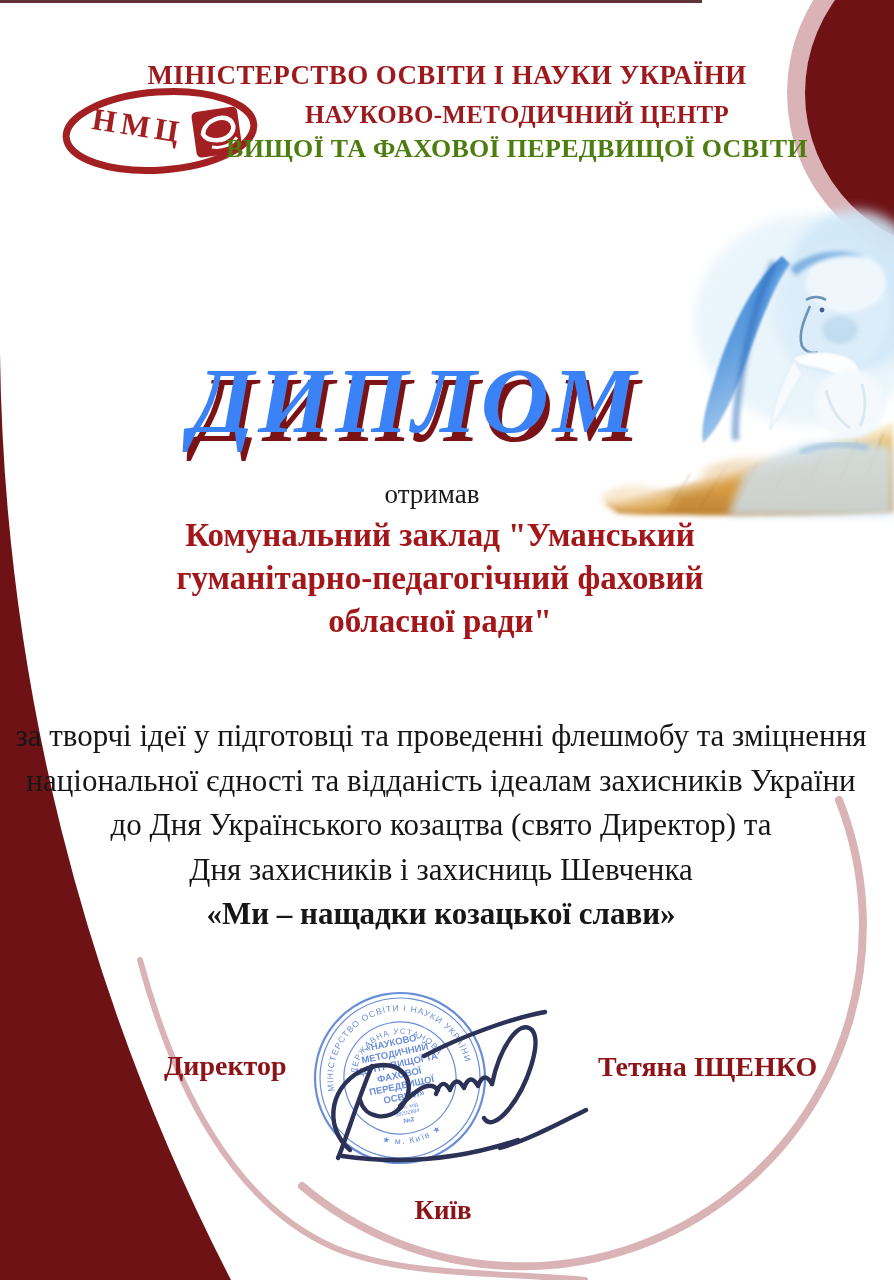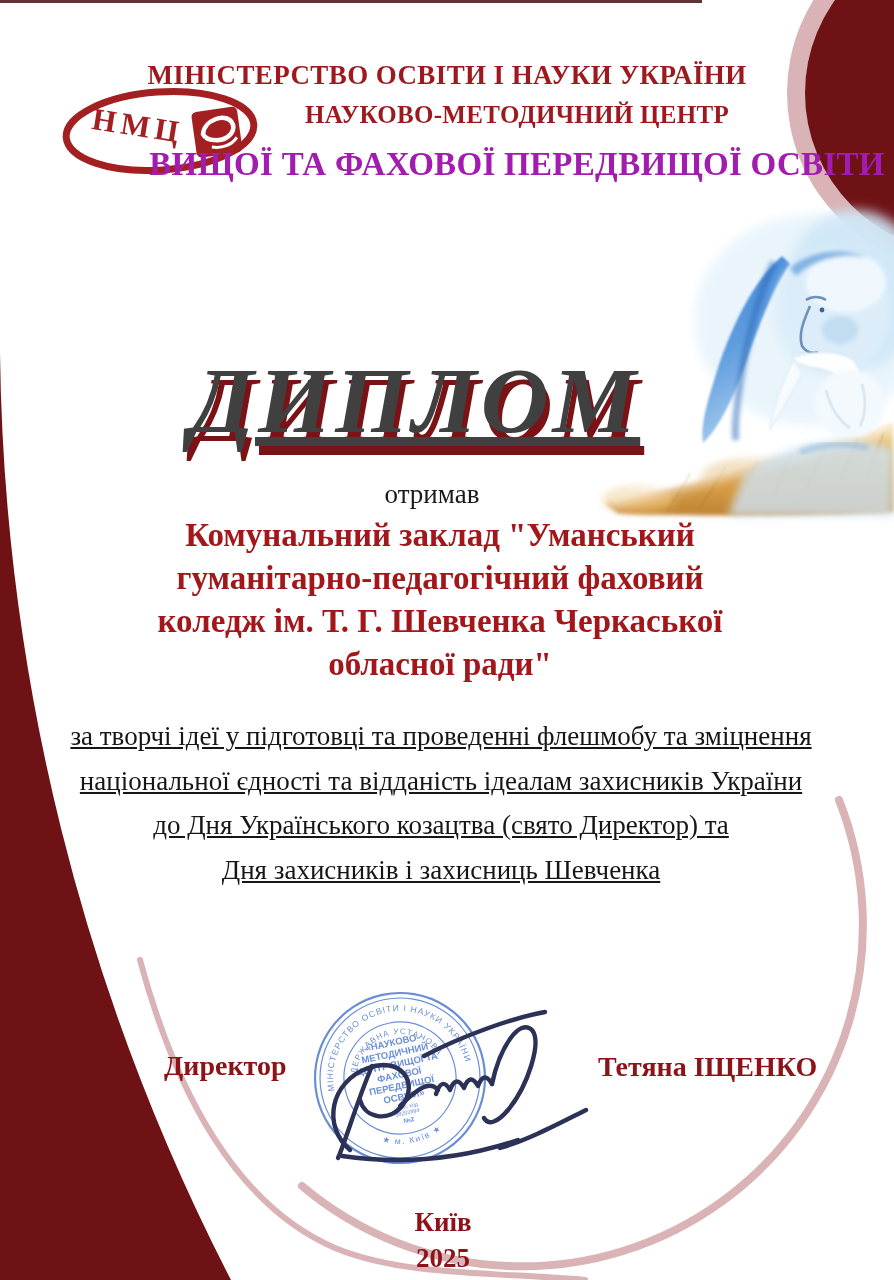--- a/index.html
+++ b/index.html
@@ -4,32 +4,32 @@
 <style>
   html,body{margin:0;padding:0;}
   body{
     width:894px;height:1280px;position:relative;overflow:hidden;
     background:#ffffff;font-family:"Liberation Serif","DejaVu Serif",serif;
   }
   #decor{position:absolute;left:0;top:0;width:894px;height:1280px;z-index:0;}
   .txt{position:absolute;z-index:2;text-align:center;}
   .hdr1{top:60px;left:0;right:0;font-size:27px;font-weight:bold;letter-spacing:.4px;color:#9c1a1e;}
   .hdr2{top:101px;left:140px;right:0;font-size:25px;font-weight:bold;letter-spacing:.3px;color:#9c1a1e;text-align:center;}
-  .hdr3{top:146px;left:140px;right:0;font-size:33px;font-weight:bold;letter-spacing:.3px;color:#a21caf;}
+  .hdr3{top:134px;left:140px;right:0;font-size:26px;font-weight:bold;letter-spacing:.3px;color:#4d7c0f;}
   .logo-abbr{top:108px;left:78px;width:120px;font-size:31px;font-weight:bold;color:#a32022;
     letter-spacing:5px;transform:rotate(9deg);}
   .title{top:346px;left:0;right:64px;font-size:94px;font-weight:bold;font-style:italic;
-    letter-spacing:4px;color:#404040;text-shadow:4px 9px 0 #7b1216;text-decoration:underline;}
+    letter-spacing:4px;color:#3b82f6;text-shadow:4px 9px 0 #7b1216;}
   .received{top:479px;left:0;right:30px;font-size:27px;color:#1a1a1a;}
   .recipient{top:514px;left:0;right:14px;font-size:33px;font-weight:bold;line-height:43px;color:#a3161a;}
-  .citation{top:714px;left:0;right:12px;font-size:27px;line-height:44.5px;color:#161616;text-decoration:underline;}
+  .citation{top:714px;left:0;right:12px;font-size:31px;line-height:44.5px;color:#161616;}
   .citation .slogan{font-weight:bold;}
   .director{top:1050px;left:164px;font-size:28px;font-weight:bold;color:#8c1418;text-align:right;}
   .dname{top:1051px;left:598px;font-size:28px;font-weight:bold;color:#8c1418;text-align:right;}
-  .footer{top:1192px;left:0;right:8px;font-size:27px;font-weight:bold;line-height:36px;color:#8c1418;margin-top:12px;}
+  .footer{top:1192px;left:0;right:8px;font-size:27px;font-weight:bold;line-height:36px;color:#8c1418;}
 </style>
 </head>
 <body>
 
 <svg id="decor" viewBox="0 0 894 1280" xmlns="http://www.w3.org/2000/svg">
   <defs>
     <filter id="b1" x="-30%" y="-30%" width="160%" height="160%">
         <feGaussianBlur stdDeviation="1"></feGaussianBlur>
       </filter>
     <filter id="b2" x="-30%" y="-30%" width="160%" height="160%">
@@ -152,30 +152,29 @@
 <div class="txt hdr2">НАУКОВО-МЕТОДИЧНИЙ ЦЕНТР</div>
 <div class="txt hdr3">ВИЩОЇ ТА ФАХОВОЇ ПЕРЕДВИЩОЇ ОСВІТИ</div>
 <div class="txt logo-abbr">НМЦ</div>
 
 <div class="txt title">ДИПЛОМ</div>
 <div class="txt received">отримав</div>
 
 <div class="txt recipient">
   <div>Комунальний заклад "Уманський</div>
   <div>гуманітарно-педагогічний фаховий</div>
-  <div>коледж ім. Т. Г. Шевченка Черкаської</div>
   <div>обласної ради"</div>
 </div>
 
 <div class="txt citation">
   <div>за творчі ідеї у підготовці та проведенні флешмобу та зміцнення</div>
   <div>національної єдності та відданість ідеалам захисників України</div>
   <div>до Дня Українського козацтва (свято Директор) та</div>
   <div>Дня захисників і захисниць Шевченка</div>
+  <div class="slogan">«Ми – нащадки козацької слави»</div>
 </div>
 
 <div class="txt director">Директор</div>
 <div class="txt dname">Тетяна ІЩЕНКО</div>
 
 <div class="txt footer">
   <div>Київ</div>
-  <div>2025</div>
 </div>
 
 </body></html>

